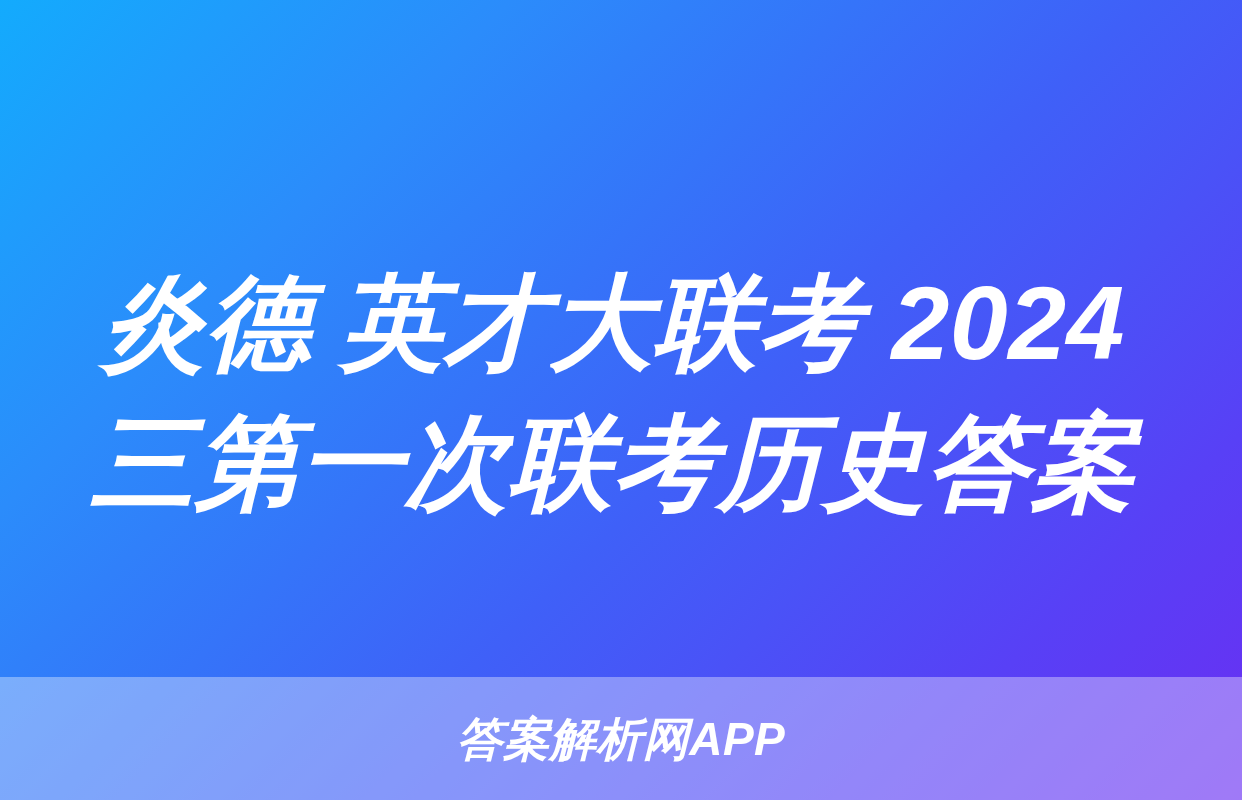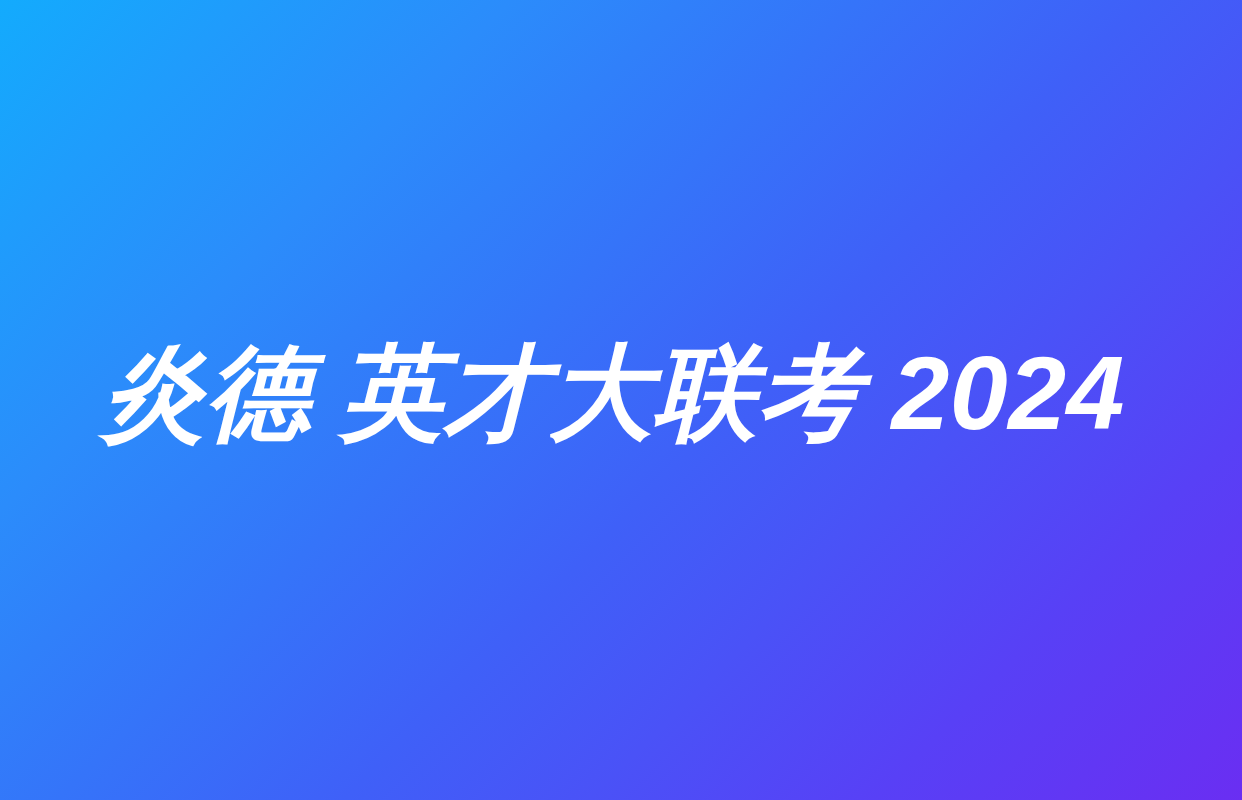--- a/index.html
+++ b/index.html
@@ -77,16 +77,20 @@
     -webkit-font-smoothing: antialiased;
   }
 </style>
 </head>
 <body>
 
 <div id="poster">
 
   <div id="headline">
     <div class="headline-line">炎德 英才大联考 2024</div>
+    <div class="headline-line">三第一次联考历史答案</div>
   </div>
 
+  <div id="watermark-band">
+    <div id="watermark-text">答案解析网APP</div>
+  </div>
 
 </div>
 
 </body></html>

